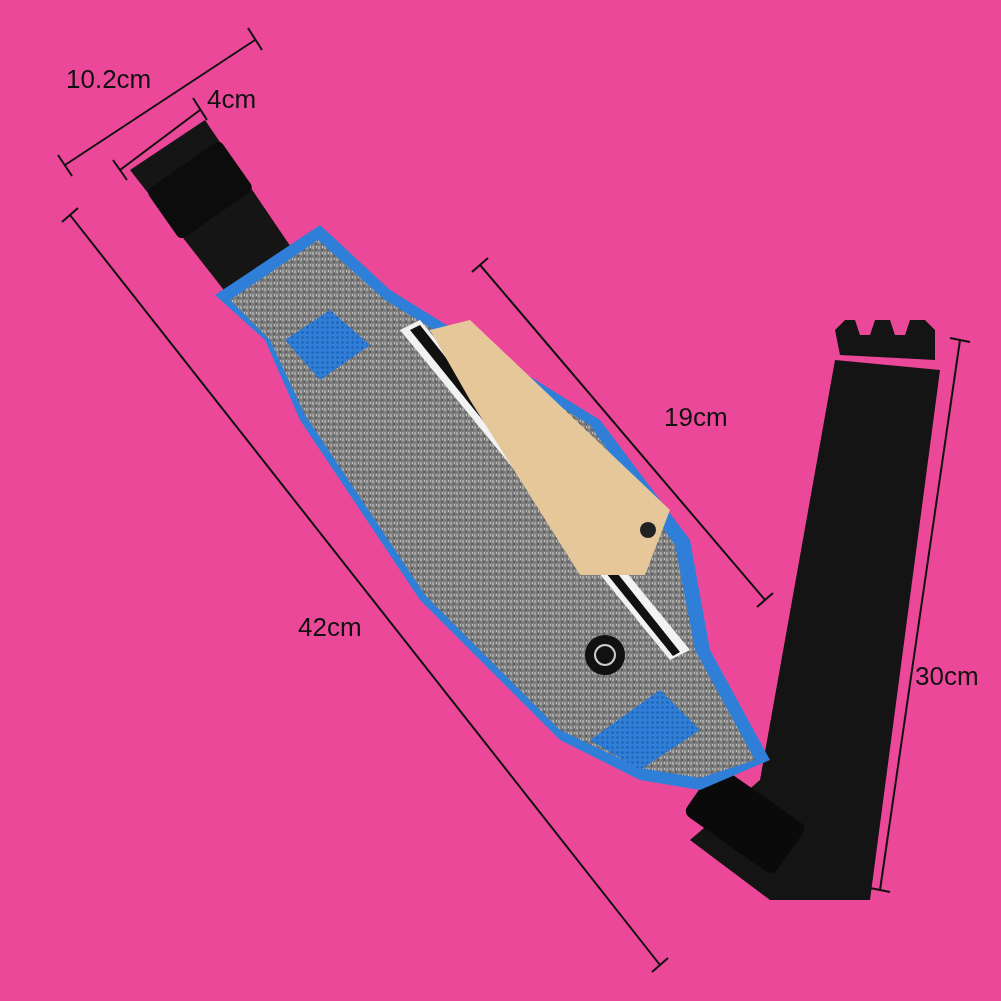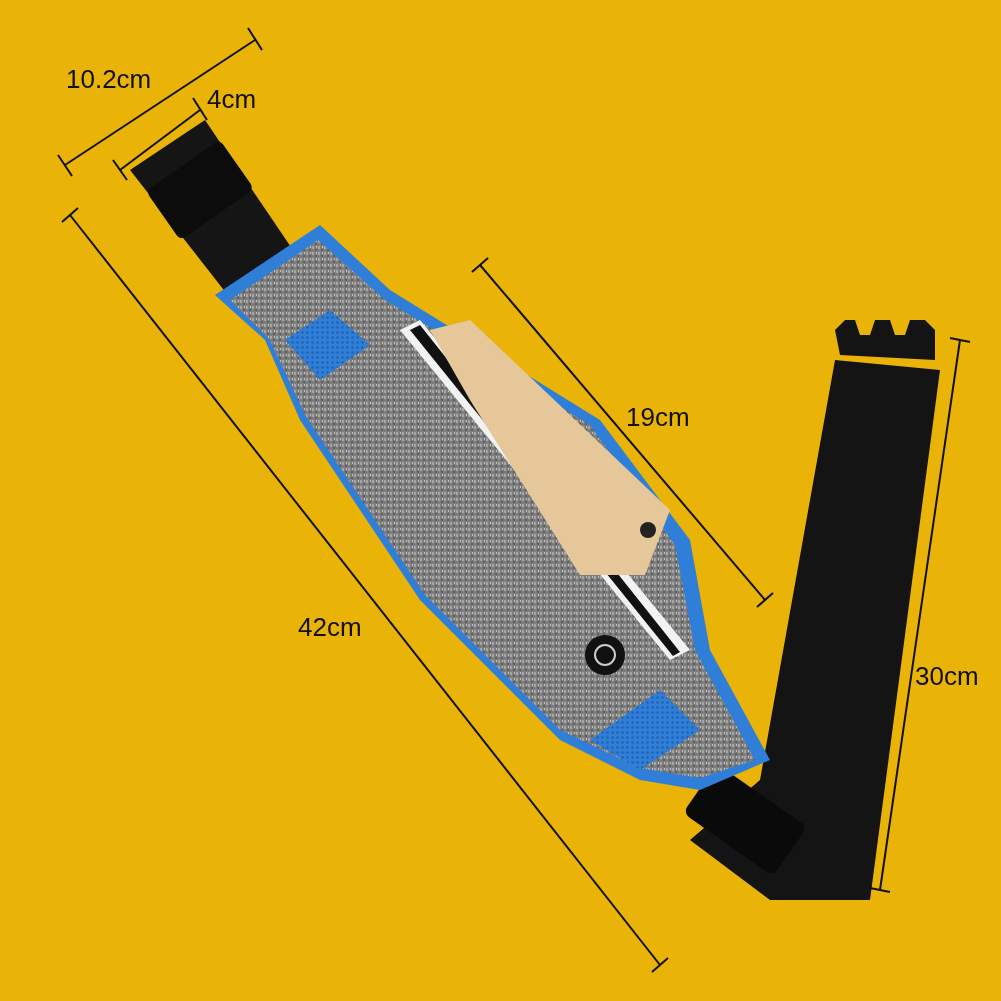--- a/index.html
+++ b/index.html
@@ -1,16 +1,16 @@
 <!DOCTYPE html>
 <html><head>
 <meta charset="utf-8">
 <style>
   html,body{margin:0;padding:0;background:#fff;}
-  #stage{position:relative;width:1001px;height:1001px;overflow:hidden;background:#eab308;font-family:"Liberation Sans",sans-serif;}
+  #stage{position:relative;width:1001px;height:1001px;overflow:hidden;background:#ec4899;font-family:"Liberation Sans",sans-serif;}
   svg{position:absolute;left:0;top:0;}
   .lbl{position:absolute;font-size:26px;color:#111;white-space:nowrap;}
 </style>
 </head>
 <body>
 
 <div id="stage">
   <svg width="1001" height="1001" viewBox="0 0 1001 1001">
     <defs>
       <pattern id="heather" width="6" height="6" patternUnits="userSpaceOnUse">
@@ -75,16 +75,16 @@
       <line x1="757" y1="607" x2="773" y2="593"></line>
 
       <line x1="960" y1="340" x2="880" y2="890"></line>
       <line x1="950" y1="338" x2="970" y2="342"></line>
       <line x1="870" y1="888" x2="890" y2="892"></line>
     </g>
   </svg>
 
   <div class="lbl" style="left:66px;top:64px;">10.2cm</div>
   <div class="lbl" style="left:207px;top:84px;text-align:right;">4cm</div>
-  <div class="lbl" style="left:626px;top:402px;">19cm</div>
+  <div class="lbl" style="left:664px;top:402px;">19cm</div>
   <div class="lbl" style="left:298px;top:612px;text-align:center;">42cm</div>
   <div class="lbl" style="left:915px;top:661px;">30cm</div>
 </div>
 
 </body></html>

